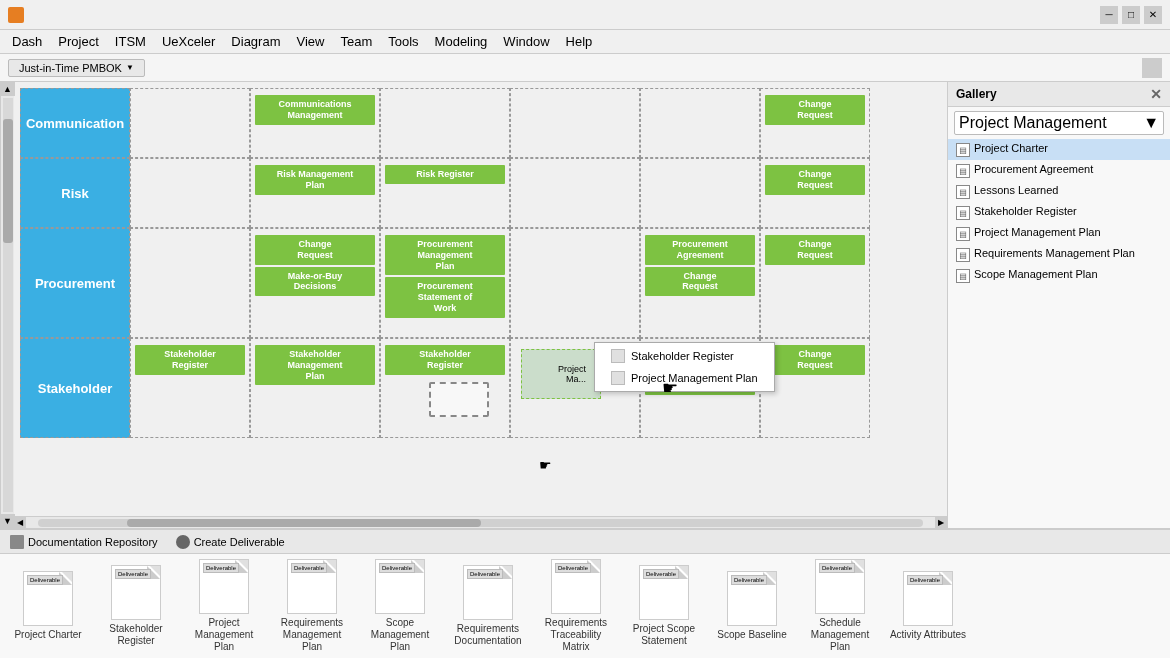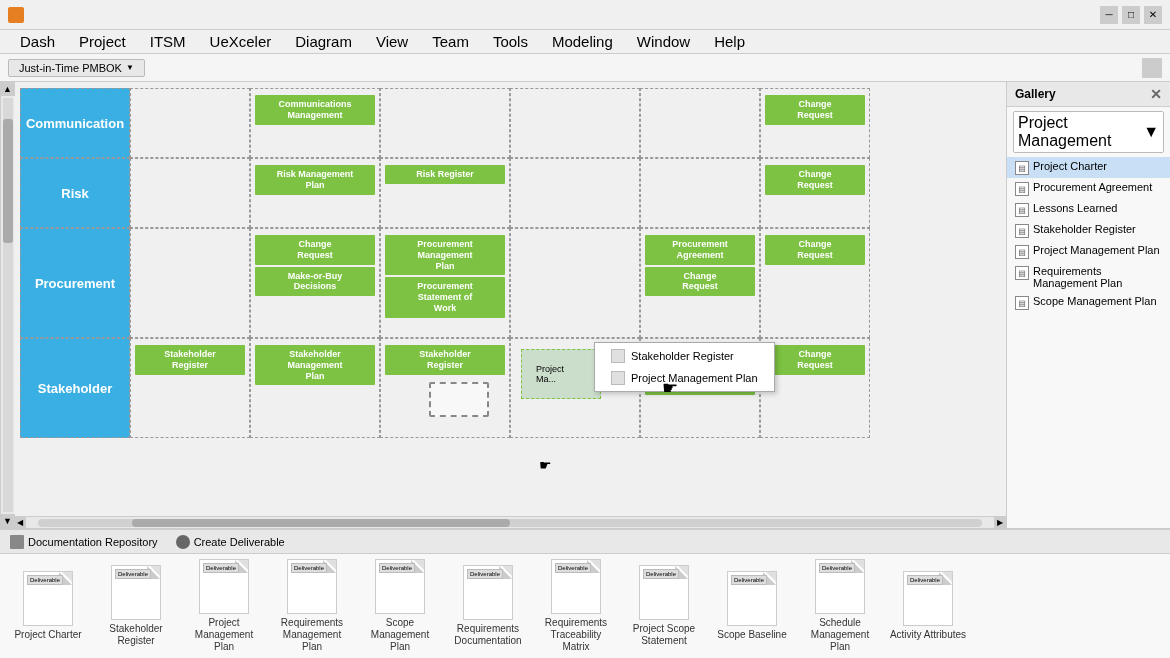--- a/index.html
+++ b/index.html
@@ -24,22 +24,21 @@
       background: #f0f0f0;
       height: 24px;
       display: flex;
       align-items: center;
       padding: 0 4px;
       border-bottom: 1px solid #ccc;
     }
     .menu-item {
       padding: 2px 8px;
       cursor: pointer;
-      font-size: 15px;
-      margin-left: 8px;
+      font-size: 13px;
     }
 
     
     .toolbar {
       background: #f5f5f5;
       height: 28px;
       display: flex;
       align-items: center;
       padding: 0 8px;
       border-bottom: 1px solid #ccc;
@@ -53,21 +52,21 @@
       cursor: pointer;
       border-radius: 2px;
       display: flex;
       align-items: center;
       gap: 4px;
     }
     .toolbar-btn .chevron { font-size: 8px; }
 
     
     .gallery-panel {
-      width: 164px;
+      width: 223px;
       background: #f8f8f8;
       border-left: 1px solid #ccc;
       display: flex;
       flex-direction: column;
     }
     .gallery-header {
       display: flex;
       align-items: center;
       justify-content: space-between;
       padding: 4px 8px;
@@ -470,21 +469,21 @@
           <div class="cell" style="width:130px;">
             <span class="g-box">Stakeholder<br>Management<br>Plan</span>
           </div>
           <div class="cell" style="width:130px; position:relative;">
             <span class="g-box">Stakeholder<br>Register</span>
 
             <div style="position:absolute; bottom:20px; right:20px; width:60px; height:35px; border:2px dashed #888; background:rgba(255,255,255,0.5); border-radius:2px;"></div>
           </div>
           <div class="cell" style="width:130px; position:relative;">
 
-            <div style="position:absolute; top:10px; left:10px; background:rgba(120,180,120,0.3); border:1px dashed #7dc242; width:80px; padding:14px; font-size:9px; text-align:left;">Project Ma...</div>
+            <div style="position:absolute; top:10px; left:10px; background:rgba(120,180,120,0.3); border:1px dashed #7dc242; width:80px; padding:14px; font-size:9px; text-align:right;">Project Ma...</div>
           </div>
           <div class="cell" style="width:120px;">
             <span class="g-box">Issue Log</span>
             <span class="g-box">Change<br>Request</span>
           </div>
           <div class="cell" style="width:110px;">
             <span class="g-box">Change<br>Request</span>
           </div>
         </div>
       </div>

